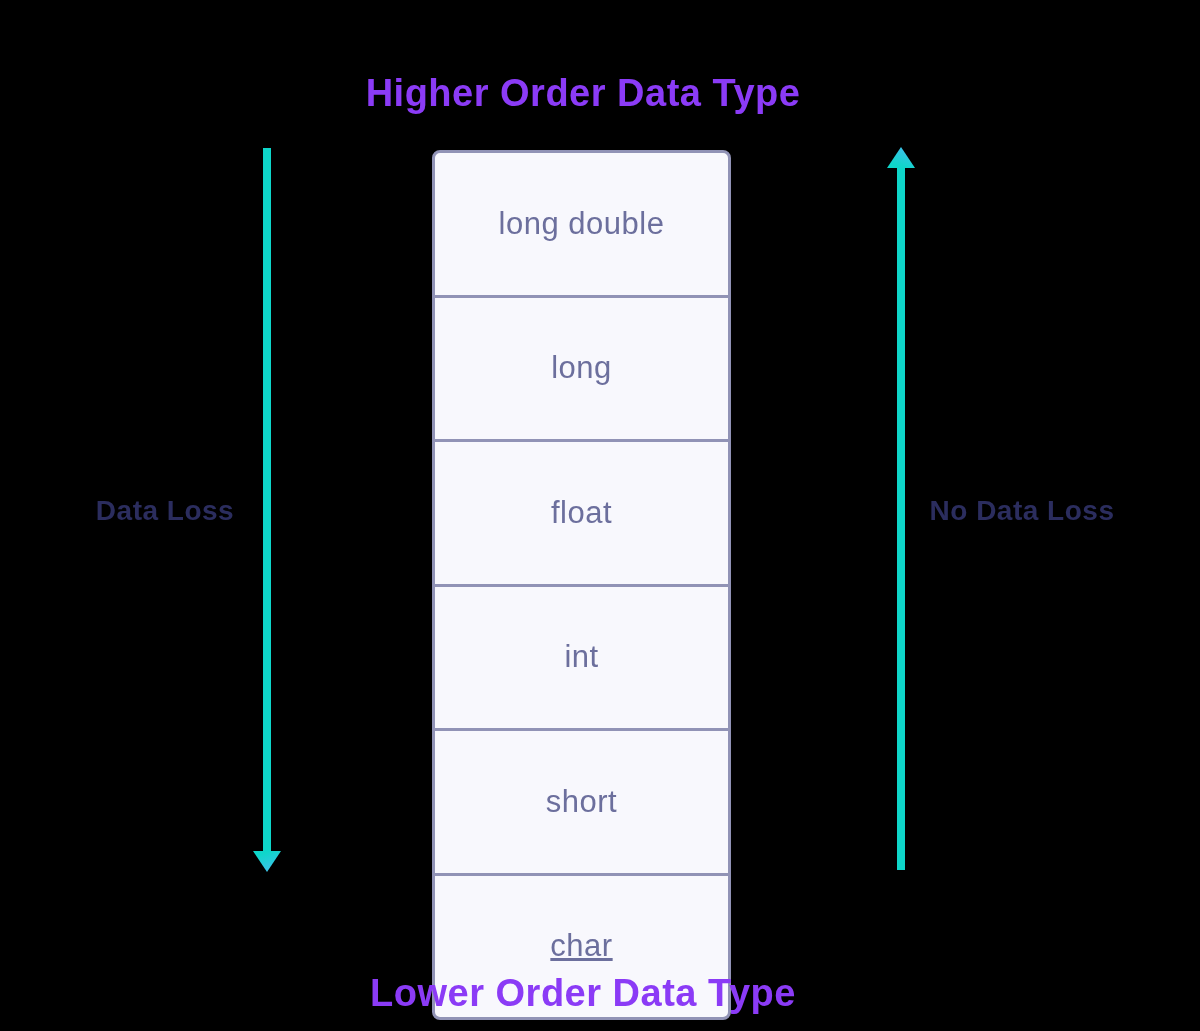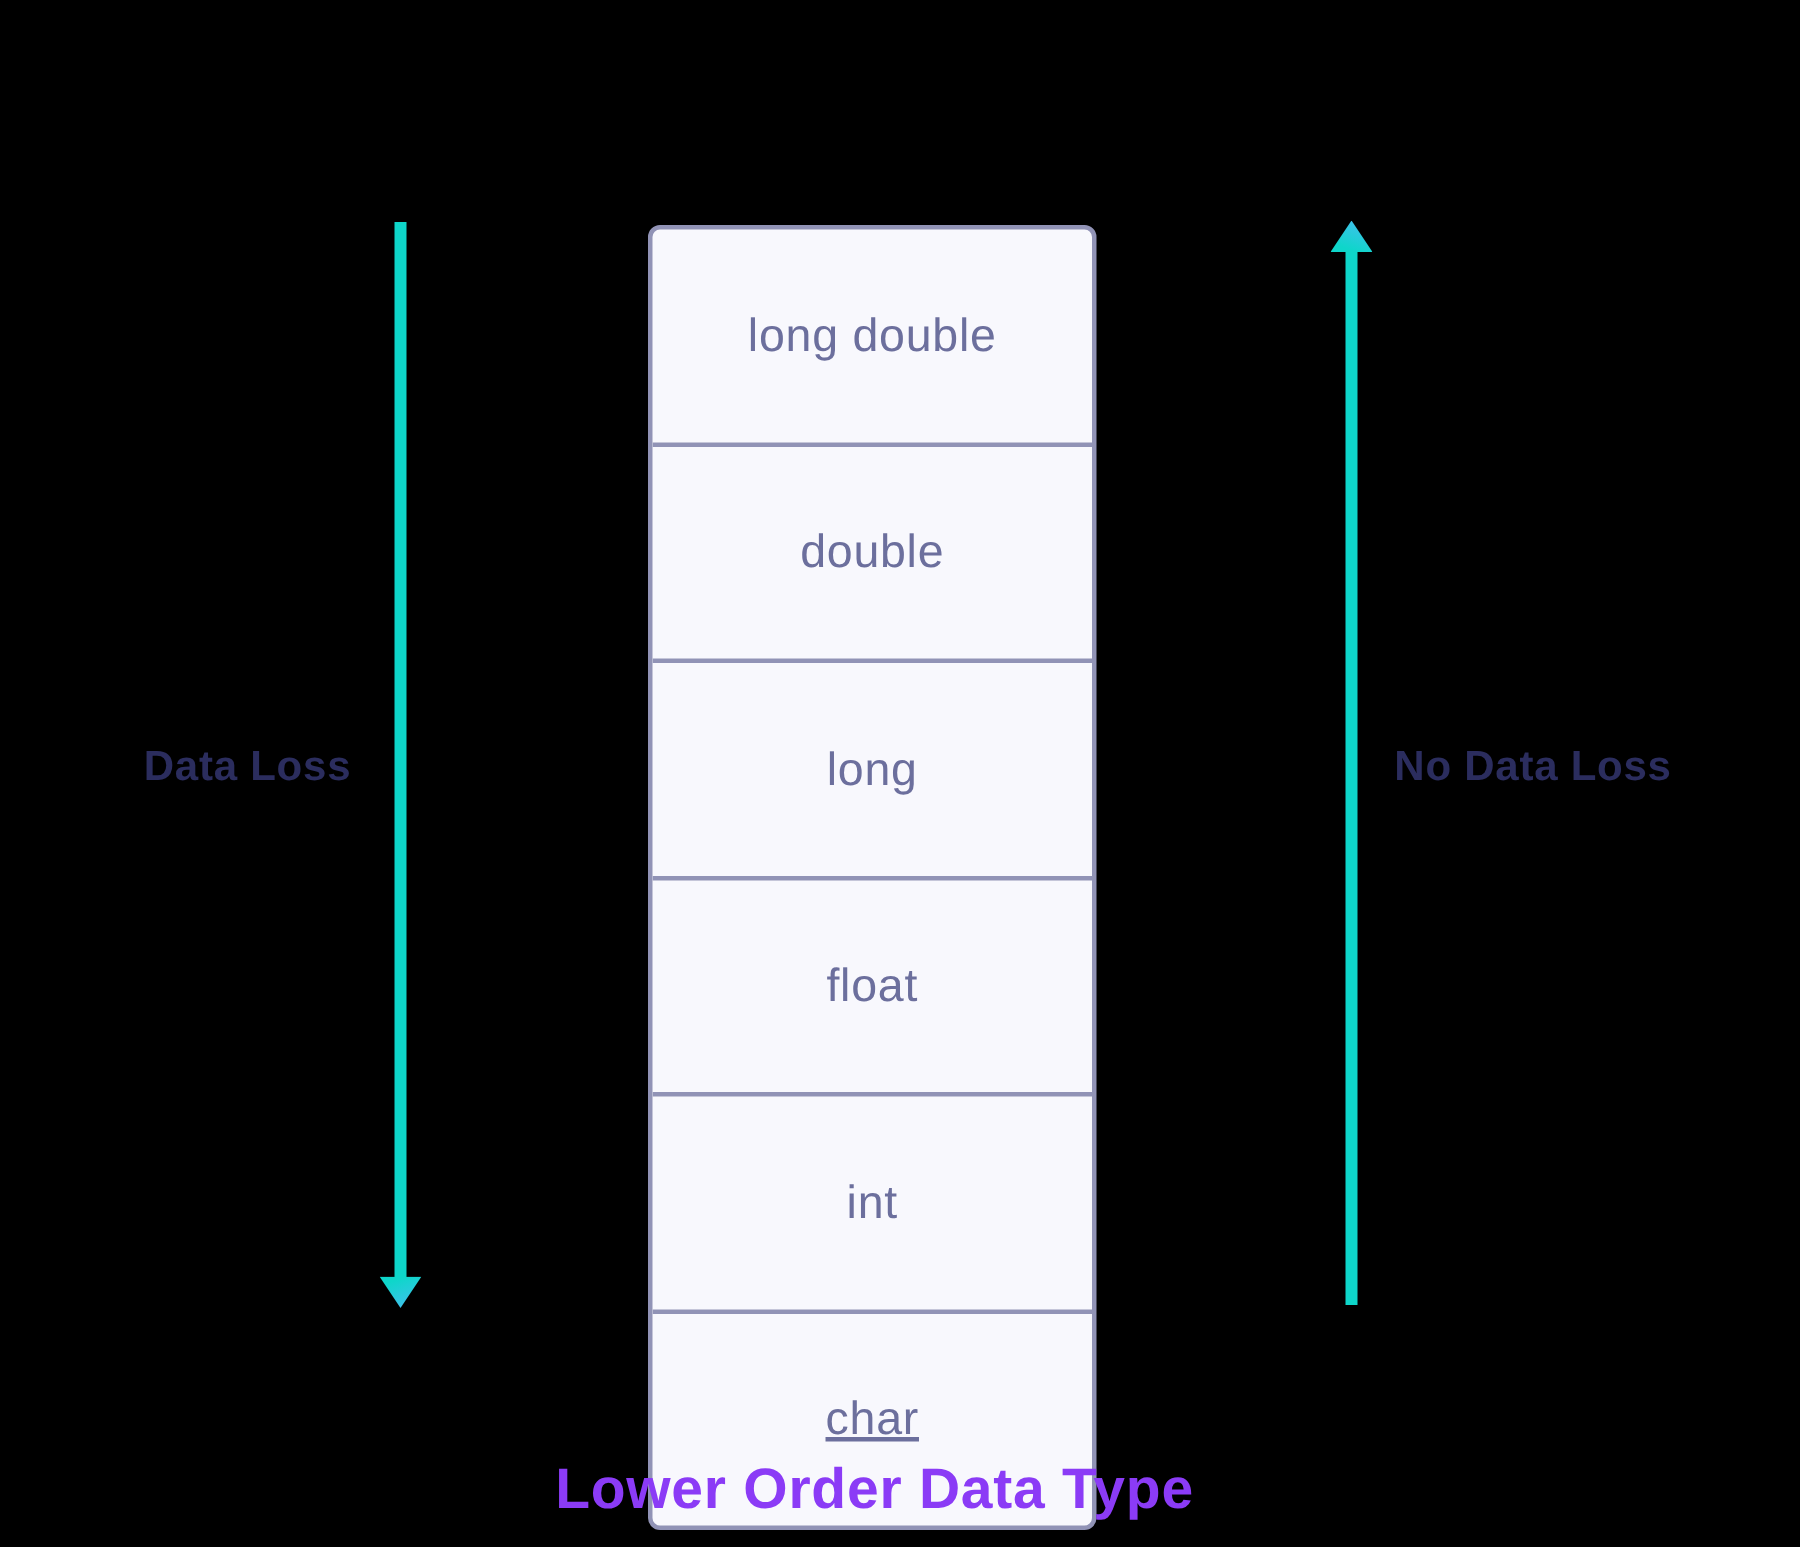--- a/index.html
+++ b/index.html
@@ -92,31 +92,32 @@
     white-space: nowrap;
   }
   .side-label-left  { left: 165px;  top: 511px; text-align: right; }
   .side-label-right { left: 1022px; top: 511px; }
 </style>
 </head>
 <body>
 
 <div class="canvas">
 
+  <div class="title title-top">Higher Order Data Type</div>
 
   <div class="arrow-line arrow-line-left"></div>
   <div class="arrowhead arrowhead-down"></div>
   <div class="side-label side-label-left">Data Loss</div>
 
   <div class="stack">
       <div class="cell">long double</div>
-      <div class="cell">double</div>
       <div class="cell">long</div>
       <div class="cell">float</div>
       <div class="cell">int</div>
+      <div class="cell">short</div>
       <div class="cell">char</div>
     </div>
 
   <div class="arrow-line arrow-line-right"></div>
   <div class="arrowhead arrowhead-up"></div>
   <div class="side-label side-label-right">No Data Loss</div>
 
   <div class="title title-bottom">Lower Order Data Type</div>
 
 </div>

